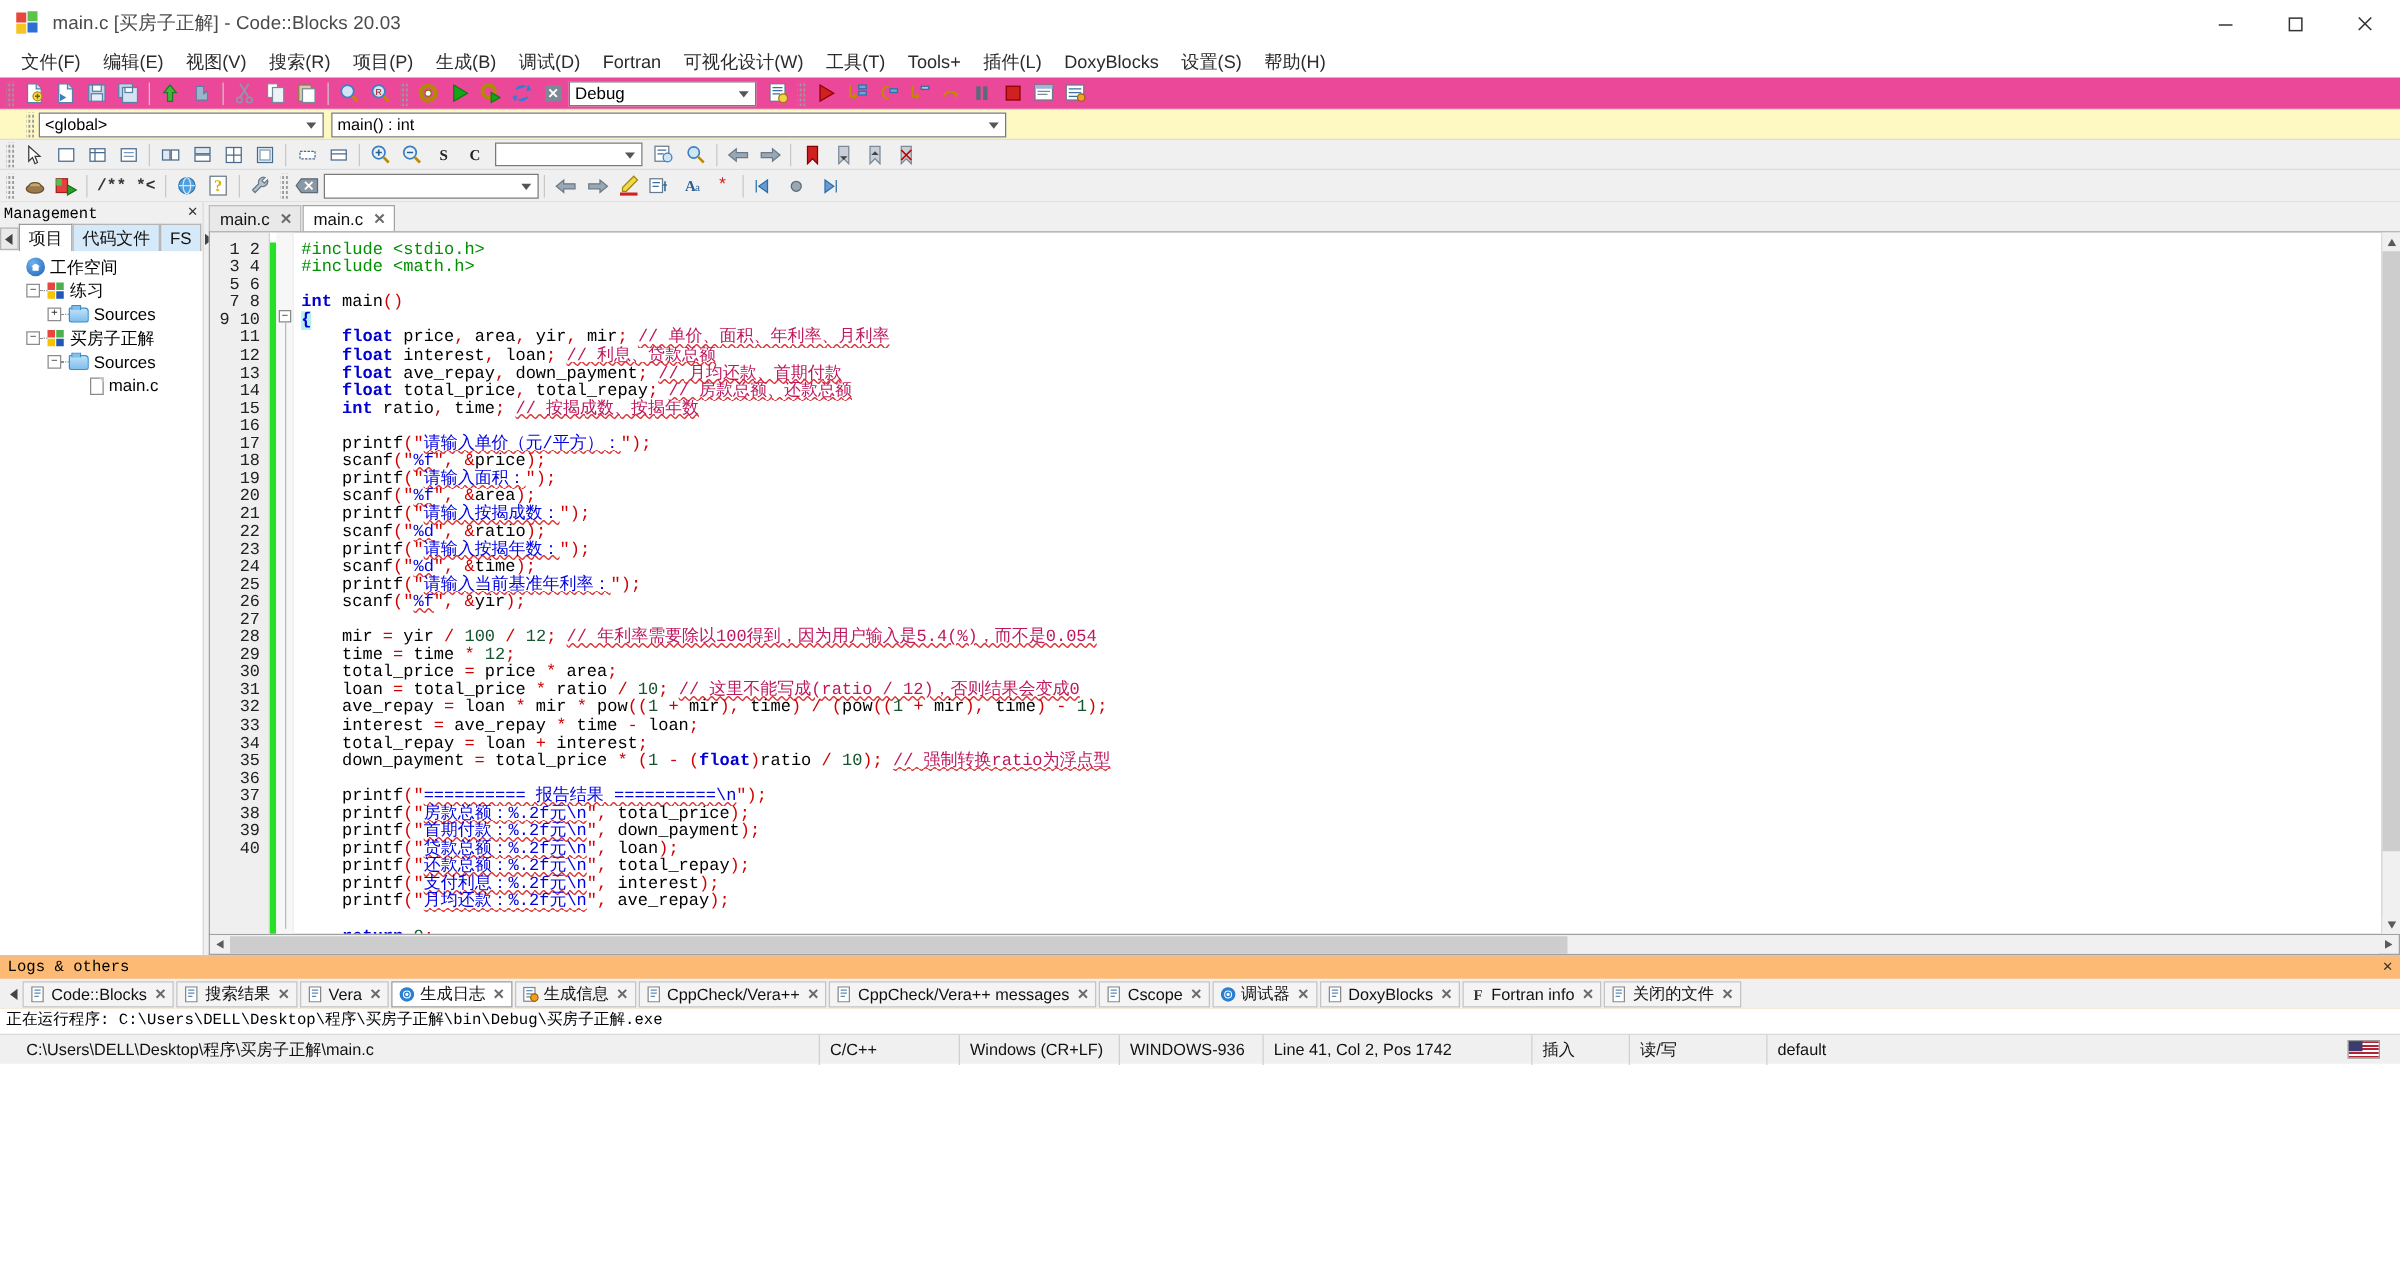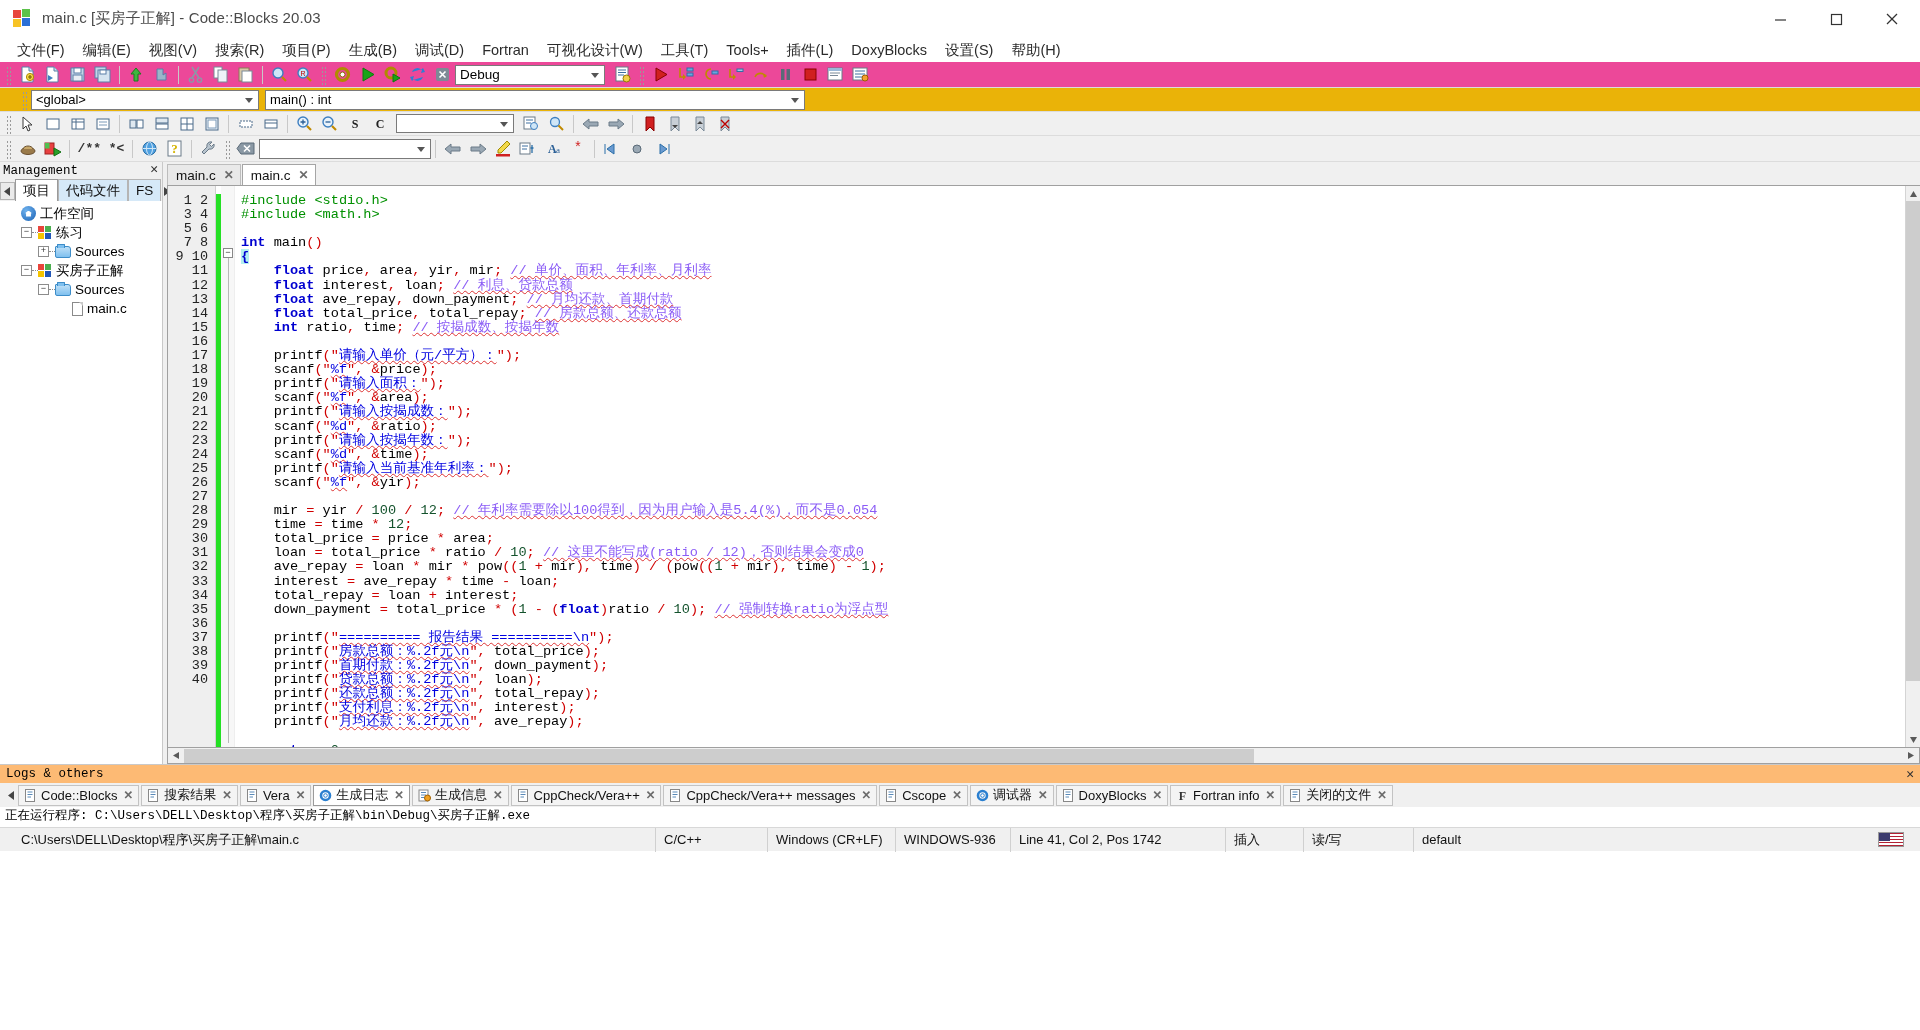--- a/index.html
+++ b/index.html
@@ -68,21 +68,21 @@
   
   .toolbar-row {
     background: #ec4899;
     display: flex;
     align-items: center;
     height: 26px;
     border-bottom: 1px solid #dcdcdc;
     padding-left: 2px;
   }
   #tb-row1 { height: 26px; }
-  #tb-row2 { height: 24px; background: #eab308; padding-left: 18px; }
+  #tb-row2 { height: 24px; background: #fef9c3; padding-left: 18px; }
   #tb-row3 { height: 24px; background: #f0f0f0; }
   #tb-row4 { height: 26px; background: #f0f0f0; }
 
   .grip {
     width: 7px; height: 20px;
     margin: 0 3px;
     background-image: radial-gradient(#9a9a9a 35%, transparent 36%);
     background-size: 3px 4px;
     background-position: 1px 1px;
     flex: none;
@@ -332,21 +332,21 @@
     padding-top: 8px;
     padding-left: 6px;
     white-space: pre;
     overflow: hidden;
     min-width: 0;
   }
   .kw  { color: #0000d0; font-weight: bold; }
   .pre { color: #009000; }
   .str { color: #0000e0; }
   .qt  { color: #d00000; }
-  .cmt { color: #8b5cf6; }
+  .cmt { color: #be185d; }
   .num { color: #14532d; }
   .punc{ color: #d00000; }
   .sq  { text-decoration: underline; text-decoration-color: #d33; text-decoration-style: wavy; text-decoration-thickness: 1px; }
   .brace-hl { background: #b4f0f0; }
 
   #vscroll {
     width: 15px; background: #f0f0f0;
     border-left: 1px solid #d4d4d4;
     flex: none;
     display: flex; flex-direction: column;

